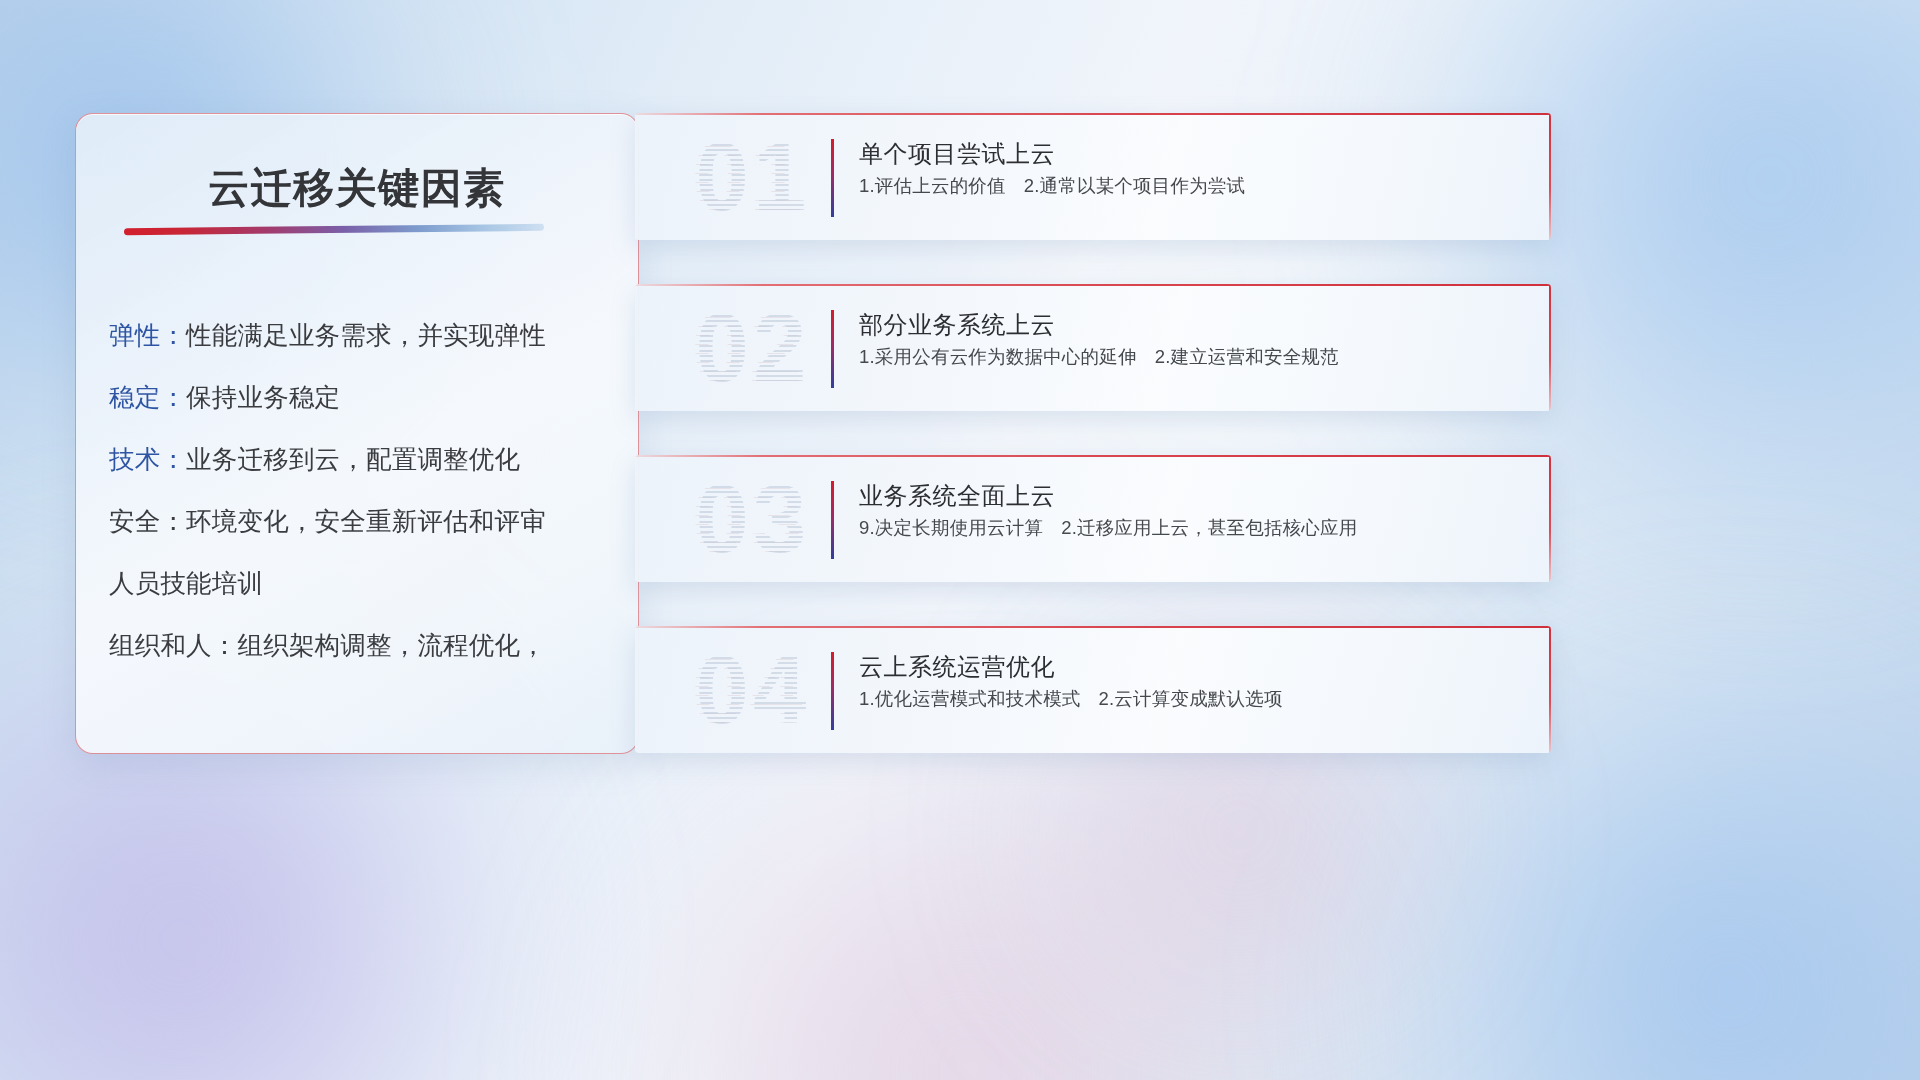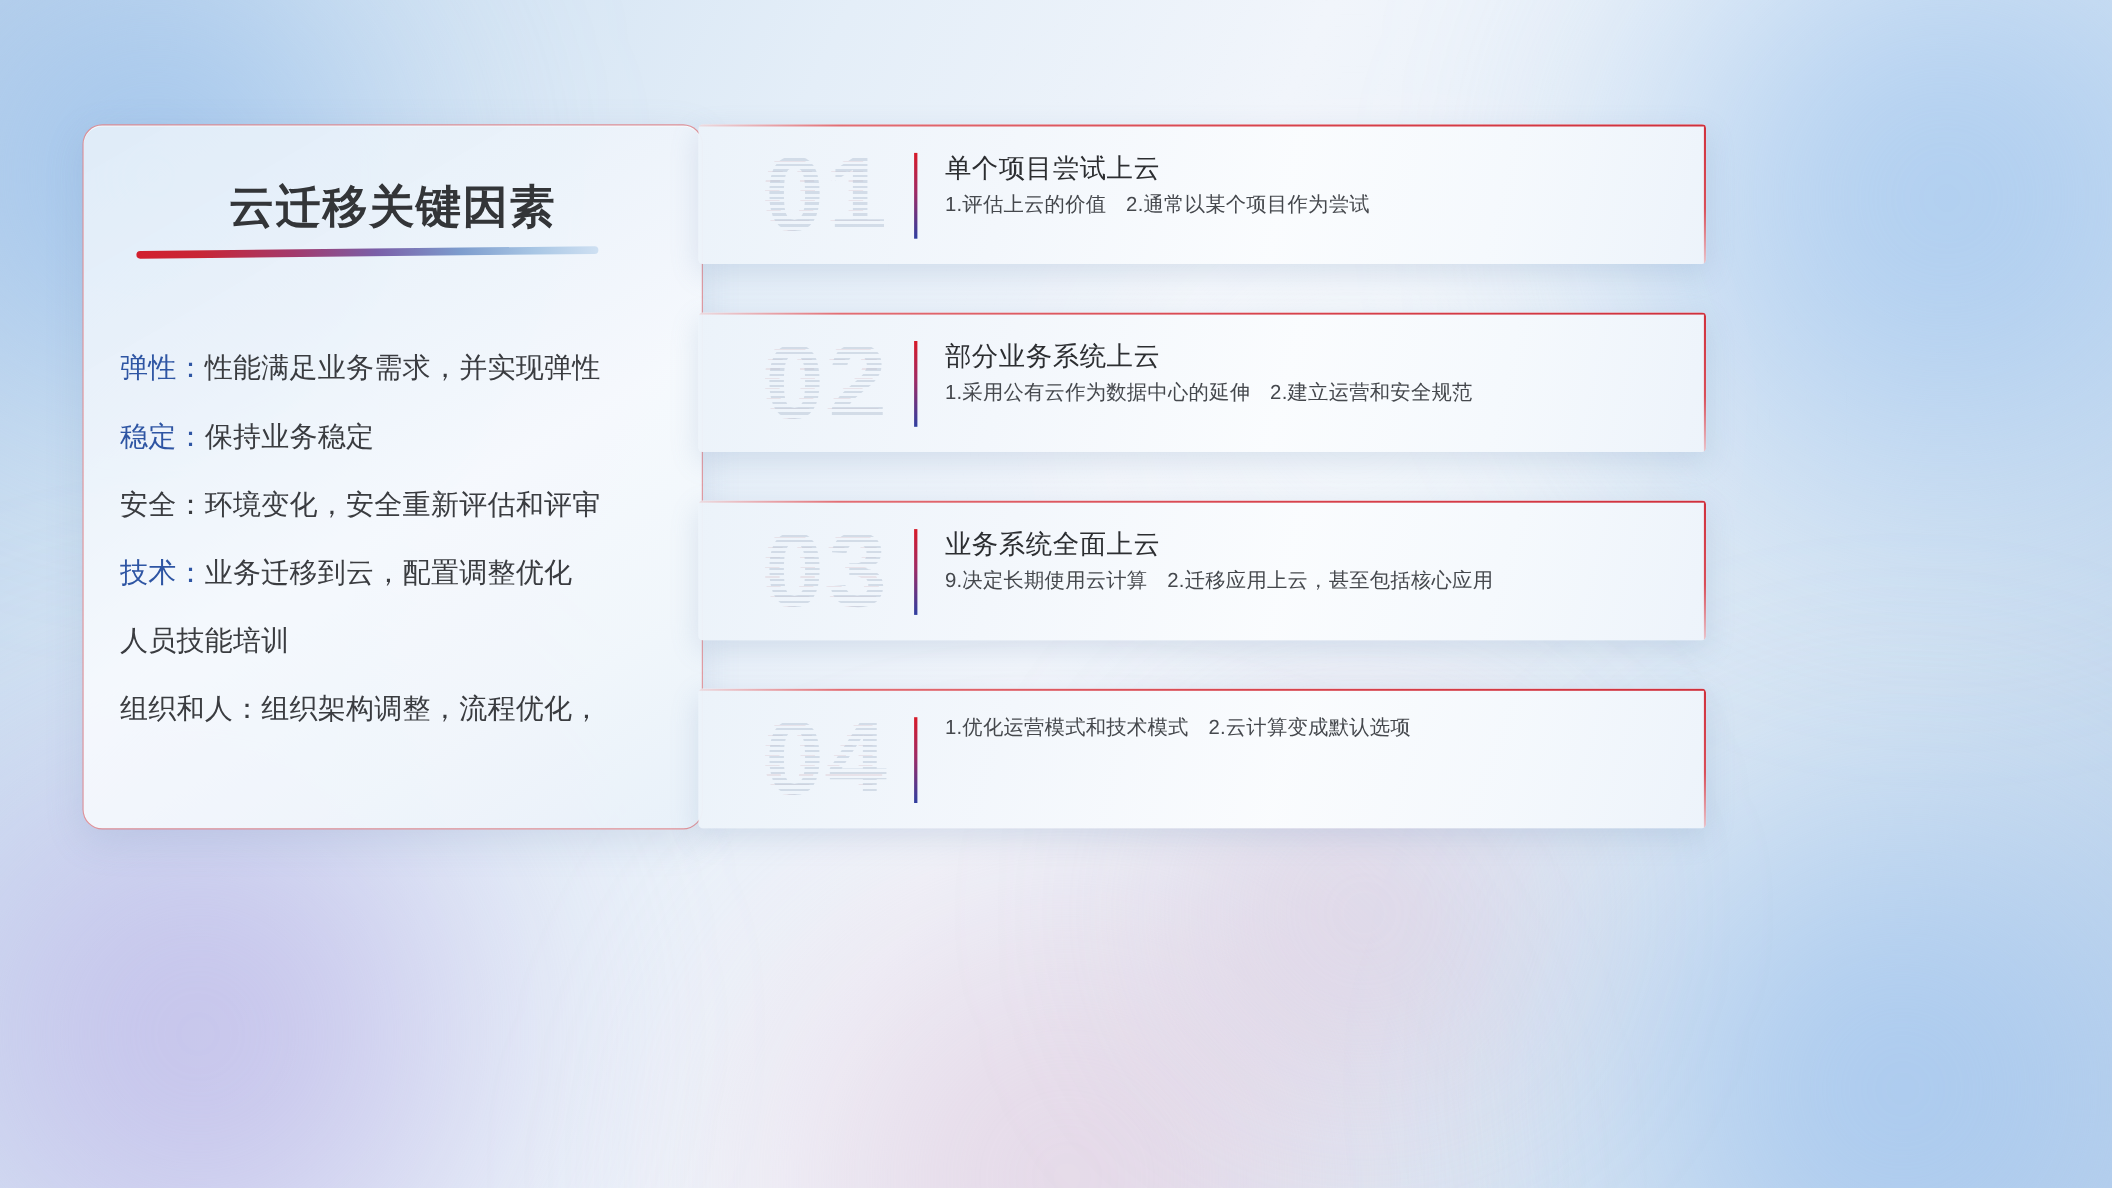--- a/index.html
+++ b/index.html
@@ -200,22 +200,22 @@
 </div>
 
 <div id="stage">
 
   <section id="left-panel">
     <h1 id="panel-title">云迁移关键因素</h1>
     <div id="panel-rule"></div>
     <div id="panel-list">
         <div class="bullet accent"><span class="lbl">弹性：</span><span class="txt">性能满足业务需求，并实现弹性</span></div>
         <div class="bullet accent"><span class="lbl">稳定：</span><span class="txt">保持业务稳定</span></div>
+        <div class="bullet accent"><span class="lbl">技术：</span><span class="txt">业务迁移到云，配置调整优化</span></div>
         <div class="bullet"><span class="lbl">安全：</span><span class="txt">环境变化，安全重新评估和评审</span></div>
-        <div class="bullet accent"><span class="lbl">技术：</span><span class="txt">业务迁移到云，配置调整优化</span></div>
         <div class="bullet"><span class="lbl"></span><span class="txt">人员技能培训</span></div>
         <div class="bullet"><span class="lbl">组织和人：</span><span class="txt">组织架构调整，流程优化，</span></div>
       </div>
   </section>
 
   <section id="cards">
       <article class="card">
         <div class="card-num-ghost">01</div>
         <div class="card-num">01</div>
         <div class="card-divider"></div>
@@ -240,18 +240,19 @@
         <div class="card-body">
           <div class="card-title">业务系统全面上云</div>
           <div class="card-sub"><span>9.决定长期使用云计算</span><span class="gap"></span><span>2.迁移应用上云，甚至包括核心应用</span></div>
         </div>
       </article>
       <article class="card">
         <div class="card-num-ghost">04</div>
         <div class="card-num">04</div>
         <div class="card-divider"></div>
         <div class="card-body">
+          <div class="card-title">云上系统运营优化</div>
           <div class="card-sub"><span>1.优化运营模式和技术模式</span><span class="gap"></span><span>2.云计算变成默认选项</span></div>
         </div>
       </article>
     </section>
 
 </div>
 
 </body></html>

